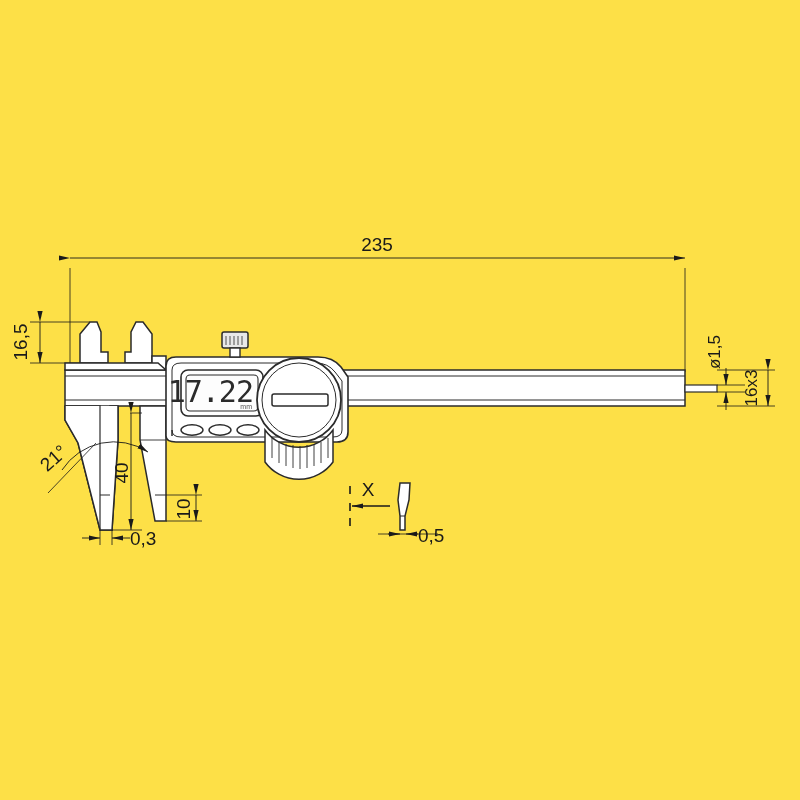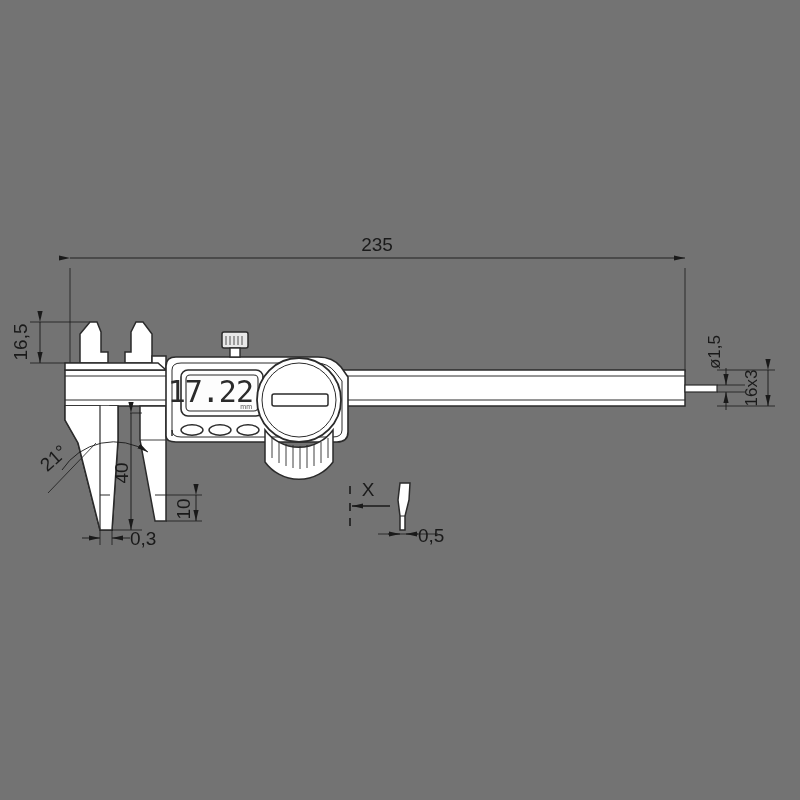--- a/index.html
+++ b/index.html
@@ -1,18 +1,18 @@
 <!DOCTYPE html>
 <html><head>
 <meta charset="utf-8">
 <style>
   html,body{margin:0;padding:0;background:#ffffff;}
   body{width:800px;height:800px;overflow:hidden;
        font-family:"Liberation Sans",sans-serif;color:#1a1a1a;}
-  #stage{position:relative;width:800px;height:800px;background:#737373;}
+  #stage{position:relative;width:800px;height:800px;background:#fde047;}
   svg{display:block;}
   .dimtxt{font-family:"Liberation Sans",sans-serif;font-size:19px;fill:#1a1a1a;}
   .dimtxt-sm{font-family:"Liberation Sans",sans-serif;font-size:17px;fill:#1a1a1a;}
   .lcdtxt{font-family:"DejaVu Sans Mono",monospace;font-size:30px;fill:#2b2b2b;letter-spacing:-1px;}
   .unittxt{font-family:"Liberation Sans",sans-serif;font-size:7px;fill:#555;}
 </style>
 </head>
 <body>
 
 <div id="stage">

